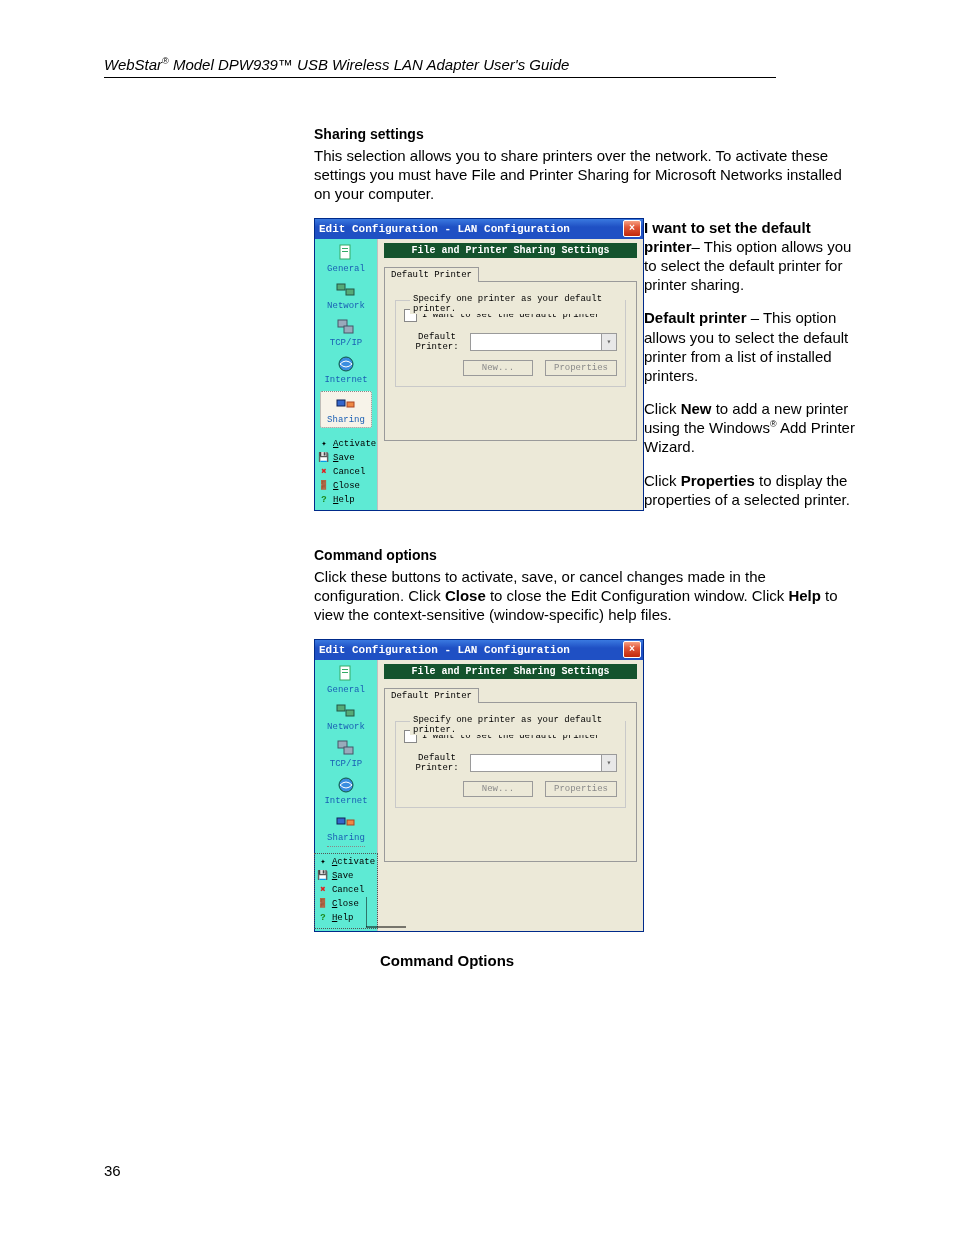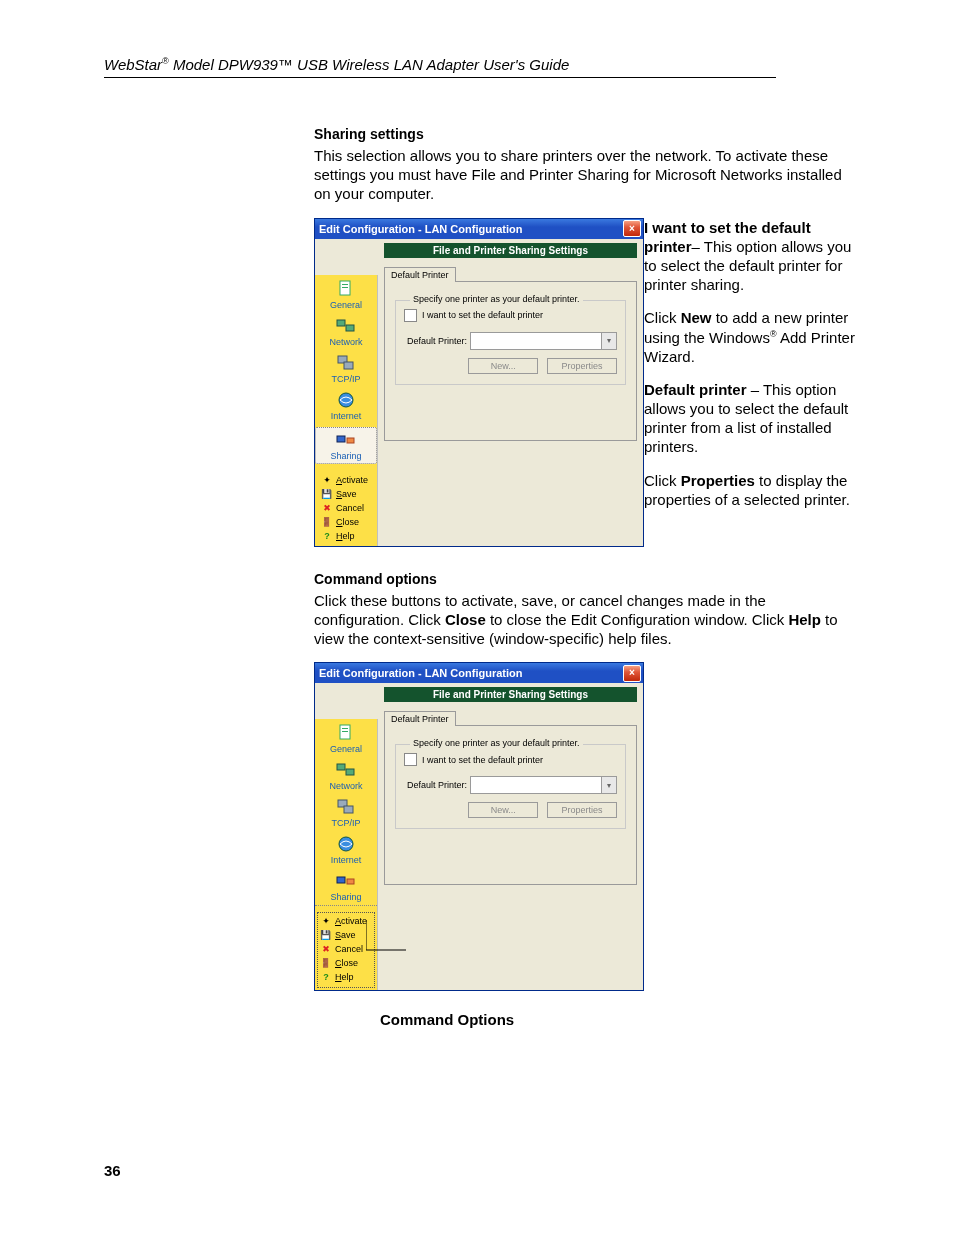--- a/index.html
+++ b/index.html
@@ -9,26 +9,26 @@
   .hr{border:none;border-top:1px solid #000;margin:0 0 48px 0;}
   .content{margin-left:210px;width:544px;}
   .bold{font-weight:bold;}
   .para{font-size:15px;line-height:1.28;margin-bottom:14px;}
   .section-title{font-size:14px;font-weight:bold;margin-bottom:4px;}
   .row{display:flex;align-items:flex-start;}
   .right-col{flex:1;font-size:15px;line-height:1.28;}
   .right-col .para{margin-bottom:14px;}
   .sup-r{font-size:9px;vertical-align:super;}
   
-  .xp-window{width:328px;border:1px solid #002a8a;background:#ece9d8;font-family:Liberation Sans, sans-serif;font-size:10px;color:#000;box-shadow:none;}
+  .xp-window{width:328px;border:1px solid #002a8a;background:#ece9d8;font-family:Liberation Mono, monospace;font-size:10px;color:#000;box-shadow:none;}
   .xp-titlebar{height:20px;background:linear-gradient(to bottom,#3a79e0 0%,#1f50c4 40%,#1f50c4 100%);color:#fff;display:flex;align-items:center;padding:0 2px 0 4px;font-weight:bold;font-size:11px;}
   .xp-titlebar .title-text{flex:1;white-space:nowrap;overflow:hidden;}
   .xp-close{width:16px;height:15px;background:linear-gradient(to bottom,#f7a082,#e15739 40%,#c1280a);border:1px solid #fff;border-radius:2px;color:#fff;display:flex;align-items:center;justify-content:center;font-weight:bold;font-size:10px;line-height:1;}
   .xp-body{display:flex;background:#ece9d8;}
-  .xp-sidebar{width:62px;background:#fde047;border-right:1px solid #c0c0c0;padding:4px 0 2px 0;display:flex;flex-direction:column;margin-top:36px;}
+  .xp-sidebar{width:62px;background:#5eead4;border-right:1px solid #c0c0c0;padding:4px 0 2px 0;display:flex;flex-direction:column;align-items:center;}
   .xp-side-item{display:flex;flex-direction:column;align-items:center;margin-bottom:6px;cursor:pointer;}
   .xp-side-item .icn{width:22px;height:20px;display:flex;align-items:center;justify-content:center;}
   .xp-side-item .lbl{font-size:9px;color:#1a5fb4;margin-top:1px;}
   .xp-side-item.selected{background:#f7f3e9;border:1px dotted #888;border-radius:2px;padding:2px 6px;margin-bottom:4px;}
   .xp-cmds{width:100%;padding-left:6px;margin-top:6px;}
   .xp-cmd{display:flex;align-items:center;font-size:9px;color:#000;margin-bottom:2px;cursor:pointer;}
   .xp-cmd .cicn{width:12px;height:12px;margin-right:3px;display:inline-flex;align-items:center;justify-content:center;}
   .xp-cmd .und{text-decoration:underline;}
   .xp-cmd-group{border:1px dotted #555;padding:2px 2px 2px 2px;margin:0 2px 0 2px;}
   .xp-main{flex:1;padding:0 6px 6px 6px;}
@@ -40,21 +40,21 @@
   .xp-check-row{display:flex;align-items:center;font-size:9px;margin-bottom:10px;}
   .xp-checkbox{width:11px;height:11px;border:1px solid #888;background:#fff;margin-right:5px;}
   .xp-field-row{display:flex;align-items:center;font-size:9px;margin-bottom:8px;text-align:center;}
   .xp-field-row .flabel{width:66px;}
   .xp-dropdown{flex:1;height:16px;border:1px solid #9a9a9a;background:#fff;display:flex;}
   .xp-dropdown .dd-btn{width:14px;background:#e8e8e8;border-left:1px solid #9a9a9a;display:flex;align-items:center;justify-content:center;color:#666;font-size:8px;}
   .xp-btn-row{text-align:right;}
   .xp-btn{display:inline-block;min-width:52px;font-size:9px;padding:2px 8px;border:1px solid #9a9a9a;background:#ece9d8;color:#8a8a8a;margin-left:6px;text-align:center;}
   .figure-caption{font-weight:bold;font-size:15px;text-align:left;margin:8px 0 0 70px;}
   .callout-arrow{position:absolute;}
-  .page-num{position:absolute;left:104px;bottom:56px;font-weight:bold;font-size:15px;}
+  .page-num{position:absolute;left:104px;bottom:56px;font-weight:normal;font-size:15px;}
   
   svg{display:block;}
 </style>
 </head>
 <body>
 
 <div class="page">
 
   <div class="running-header">
     <span>WebStar</span><sup>®</sup><span> Model DPW939™ USB Wireless LAN Adapter User's Guide</span>
@@ -166,22 +166,22 @@
                   <span class="xp-btn">Properties</span>
                 </div>
               </div>
             </div>
           </div>
         </div>
       </div>
 
       <div class="right-col">
         <div class="para"><span class="bold">I want to set the default printer</span><span>– This option allows you to select the default printer for printer sharing.</span></div>
+        <div class="para"><span class="bold">Default printer</span><span> – This option allows you to select the default printer from a list of installed printers.</span></div>
         <div class="para"><span>Click </span><span class="bold">New</span><span> to add a new printer using the Windows</span><span class="sup-r">®</span><span> Add Printer Wizard.</span></div>
-        <div class="para"><span class="bold">Default printer</span><span> – This option allows you to select the default printer from a list of installed printers.</span></div>
         <div class="para"><span>Click </span><span class="bold">Properties</span><span> to display the properties of a selected printer.</span></div>
       </div>
     </div>
 
     <div class="section-title">Command options</div>
     <div class="para">
       <span>Click these buttons to activate, save, or cancel changes made in the configuration. Click </span><span class="bold">Close</span><span> to close the Edit Configuration window. Click </span><span class="bold">Help</span><span> to view the context-sensitive (window-specific) help files.</span>
     </div>
 
     <div style="position:relative;width:400px;">

